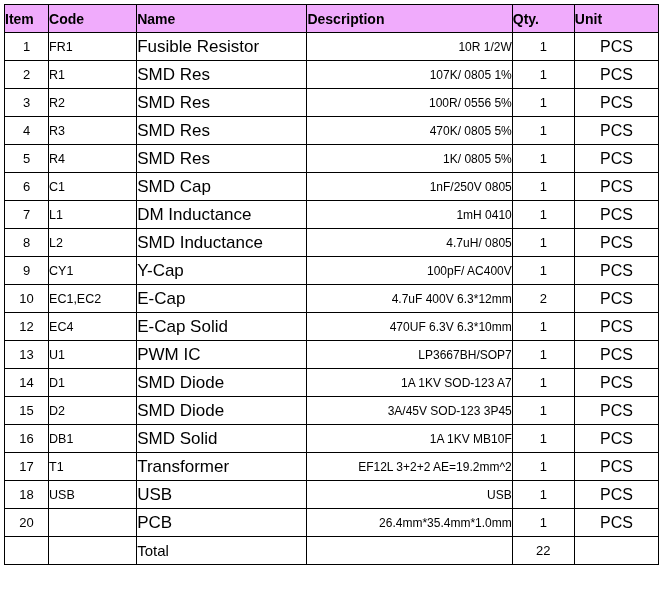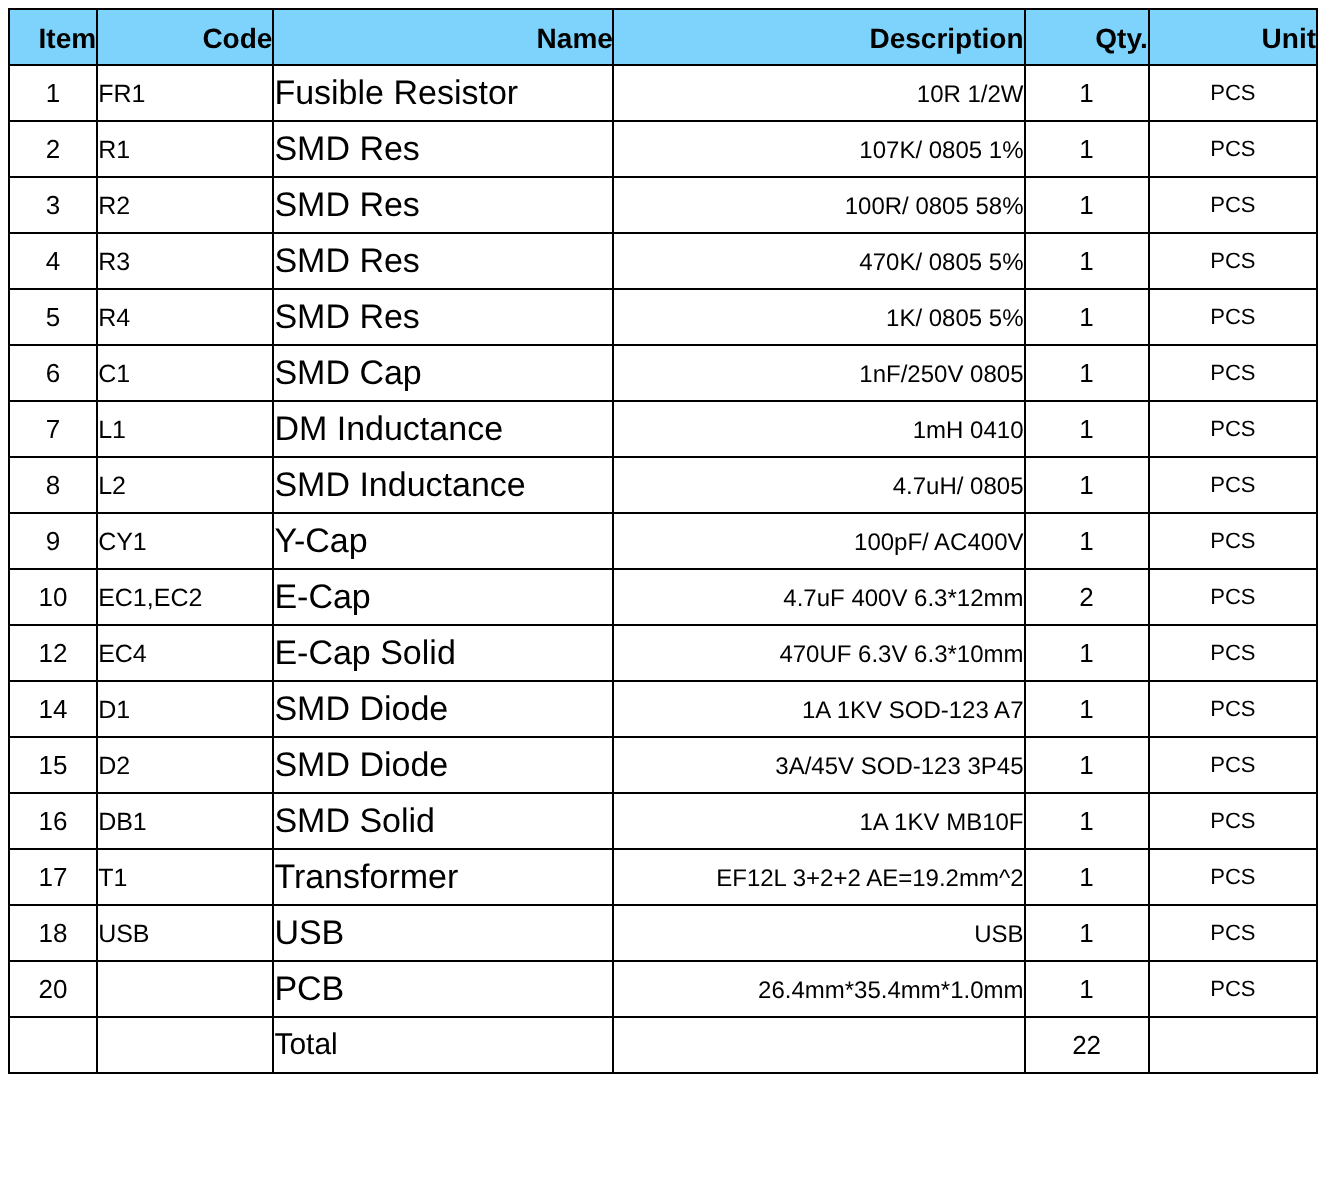--- a/index.html
+++ b/index.html
@@ -27,40 +27,40 @@
   }
   table.bom th, table.bom td {
     border: 1px solid #000000;
     padding: 0;
     height: 27px;
     vertical-align: middle;
     overflow: hidden;
     white-space: nowrap;
   }
   thead th {
-    background: #7dd3fc;
+    background: #f0abfc;
     font-weight: bold;
-    text-align: right;
+    text-align: left;
     font-size: 14px;
     height: 30px;
   }
   
   col.c-item { width: 44px; }
   col.c-code { width: 88px; }
   col.c-name { width: 170px; }
   col.c-desc { width: 205px; }
   col.c-qty  { width: 62px; }
   col.c-unit { width: 84px; }
 
   td.item { text-align: center; font-size: 13px; }
   td.code { text-align: left; padding-left: 5px; font-size: 12.5px; }
   td.name { text-align: left; padding-left: 7px; font-size: 17px; }
   td.desc { text-align: right; padding-left: 5px; font-size: 12px; }
   td.qty  { text-align: center; font-size: 13px; }
-  td.unit { text-align: center; font-size: 11px; }
+  td.unit { text-align: center; font-size: 16px; }
   tr.total-row td.name { font-size: 15px; }
   tr.total-row td.qty { font-size: 13px; }
 </style>
 </head>
 <body>
 
 <div class="bom-wrap">
   <table class="bom">
     <colgroup>
       <col class="c-item">
@@ -94,21 +94,21 @@
         <td class="code">R1</td>
         <td class="name">SMD Res</td>
         <td class="desc">107K/ 0805     1%</td>
         <td class="qty">1</td>
         <td class="unit">PCS</td>
       </tr>
       <tr>
         <td class="item">3</td>
         <td class="code">R2</td>
         <td class="name">SMD Res</td>
-        <td class="desc">100R/ 0805     58%</td>
+        <td class="desc">100R/ 0556     5%</td>
         <td class="qty">1</td>
         <td class="unit">PCS</td>
       </tr>
       <tr>
         <td class="item">4</td>
         <td class="code">R3</td>
         <td class="name">SMD Res</td>
         <td class="desc">470K/ 0805    5%</td>
         <td class="qty">1</td>
         <td class="unit">PCS</td>
@@ -159,20 +159,28 @@
         <td class="name">E-Cap</td>
         <td class="desc">4.7uF 400V  6.3*12mm</td>
         <td class="qty">2</td>
         <td class="unit">PCS</td>
       </tr>
       <tr>
         <td class="item">12</td>
         <td class="code">EC4</td>
         <td class="name">E-Cap Solid</td>
         <td class="desc">470UF 6.3V  6.3*10mm</td>
+        <td class="qty">1</td>
+        <td class="unit">PCS</td>
+      </tr>
+      <tr>
+        <td class="item">13</td>
+        <td class="code">U1</td>
+        <td class="name">PWM IC</td>
+        <td class="desc">LP3667BH/SOP7</td>
         <td class="qty">1</td>
         <td class="unit">PCS</td>
       </tr>
       <tr>
         <td class="item">14</td>
         <td class="code">D1</td>
         <td class="name">SMD Diode</td>
         <td class="desc">1A 1KV SOD-123 A7</td>
         <td class="qty">1</td>
         <td class="unit">PCS</td>

